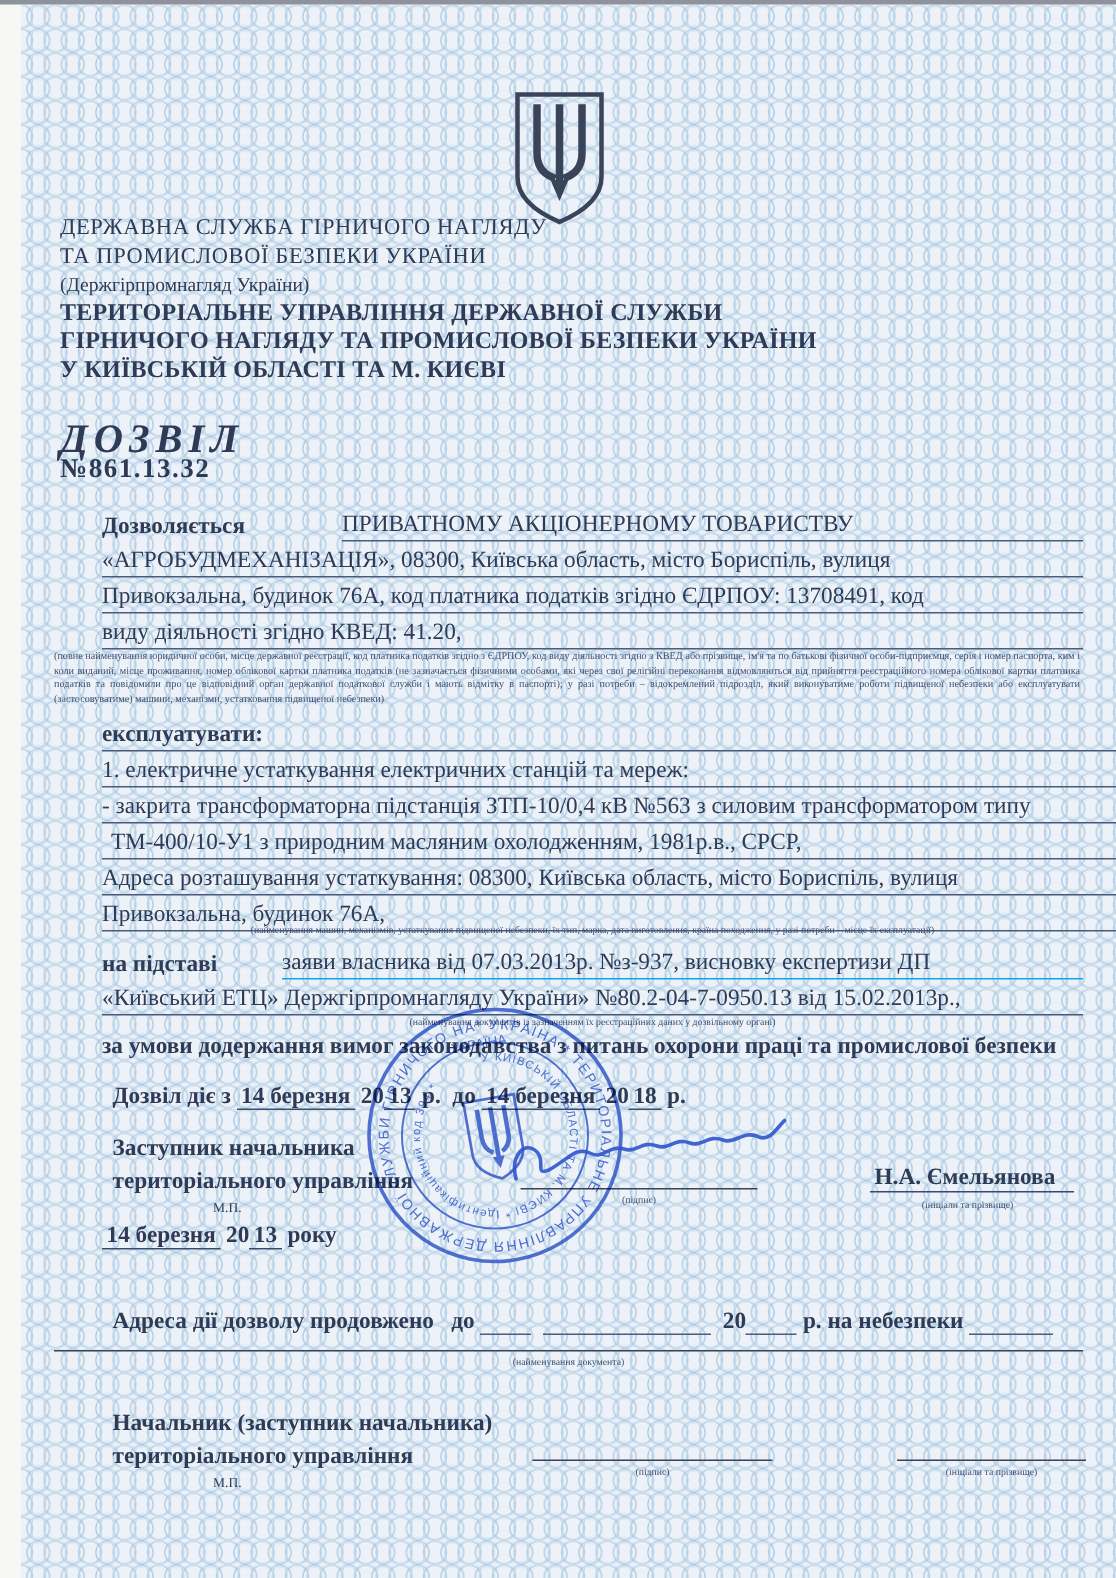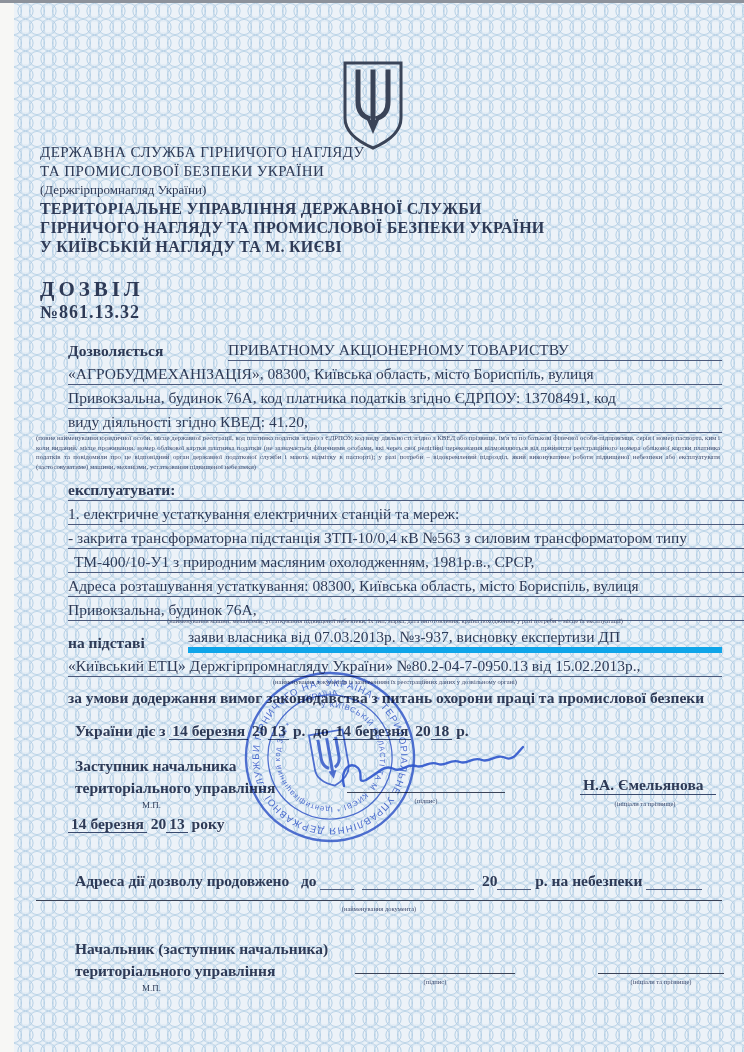--- a/index.html
+++ b/index.html
@@ -9,21 +9,21 @@
   .abs{position:absolute;}
   .bg-svg{position:absolute;left:14px;top:3px;width:730px;height:1049px;z-index:0;}
   .edge-top{position:absolute;left:0;top:0;width:744px;height:3px;background:#8d929b;z-index:2;}
   .edge-left{position:absolute;left:0;top:0;width:14px;height:1052px;background:#f7f7f5;z-index:1;}
   .content{position:absolute;left:0;top:0;width:744px;height:1052px;z-index:3;}
   .c{text-align:left;}
   .b{font-weight:bold;}
   .hdr1{font-size:15px;letter-spacing:.4px;}
   .hdr2{font-size:13px;}
   .hdr3{font-size:16px;font-weight:bold;letter-spacing:.2px;}
-  .doctitle{font-size:21px;font-weight:bold;letter-spacing:4px;}
+  .doctitle{font-size:27px;font-weight:bold;letter-spacing:4px;font-style:italic;}
   .docnum{font-size:18px;font-weight:bold;letter-spacing:1px;}
   .body-txt{font-size:15.5px;}
   .row{border-bottom:1px solid #4c5a7c;height:23px;display:flex;align-items:flex-end;
        font-size:15.5px;line-height:21px;}
   .norule{border-bottom:none;}
   .fine{font-size:6.8px;line-height:9.6px;color:#3e4b6e;text-align:justify;}
   .cap{font-size:6.5px;color:#3e4b6e;text-align:center;}
   .u{border-bottom:1px solid #3a4a6e;padding:0 3px;}
   .blank{border-bottom:1px solid #4c5a7c;display:inline-block;height:16px;vertical-align:bottom;}
   .mp{font-size:9px;}
@@ -64,21 +64,21 @@
         <path d="M47,12 V42 Q47,54 37,58"></path>
       </g>
       <path d="M26,60 H38 L32,74 Z" fill="#3a4458"></path>
     </svg>
 
     <div class="abs c hdr1" style="left:40px;top:144px;width:670px">ДЕРЖАВНА СЛУЖБА ГІРНИЧОГО НАГЛЯДУ</div>
     <div class="abs c hdr1" style="left:40px;top:163px;width:670px">ТА ПРОМИСЛОВОЇ БЕЗПЕКИ УКРАЇНИ</div>
     <div class="abs c hdr2" style="left:40px;top:182px;width:670px">(Держгірпромнагляд України)</div>
     <div class="abs c hdr3" style="left:40px;top:200px;width:670px">ТЕРИТОРІАЛЬНЕ УПРАВЛІННЯ ДЕРЖАВНОЇ СЛУЖБИ</div>
     <div class="abs c hdr3" style="left:40px;top:219px;width:670px">ГІРНИЧОГО НАГЛЯДУ ТА ПРОМИСЛОВОЇ БЕЗПЕКИ УКРАЇНИ</div>
-    <div class="abs c hdr3" style="left:40px;top:238px;width:670px">У КИЇВСЬКІЙ НАГЛЯДУ ТА М. КИЄВІ</div>
+    <div class="abs c hdr3" style="left:40px;top:238px;width:670px">У КИЇВСЬКІЙ ОБЛАСТІ ТА М. КИЄВІ</div>
 
     <div class="abs c doctitle" style="left:40px;top:277px;width:670px">ДОЗВІЛ</div>
     <div class="abs c docnum" style="left:40px;top:302px;width:670px">№861.13.32</div>
 
     <div class="abs" style="left:68px;top:338px;width:654px">
       <div class="row norule" style="border-bottom:none">
         <span class="b" style="flex:0 0 160px">Дозволяється</span>
         <span class="c" style="flex:1;border-bottom:1px solid #4c5a7c;line-height:21px">ПРИВАТНОМУ АКЦІОНЕРНОМУ ТОВАРИСТВУ</span>
       </div>
       <div class="row">
@@ -111,31 +111,31 @@
       </div>
       <div class="row">
         <span>Привокзальна, будинок 76А,</span>
       </div>
     </div>
     <div class="abs cap" style="left:68px;top:617px;width:654px">(найменування машин, механізмів, устаткування підвищеної небезпеки, їх тип, марка, дата виготовлення, країна походження, у разі потреби – місце їх експлуатації)</div>
 
     <div class="abs" style="left:68px;top:630px;width:654px">
       <div class="row norule" style="border-bottom:none">
         <span class="b" style="flex:0 0 120px">на підставі</span>
-        <span class="c" style="flex:1;border-bottom:6px solid #0ea5e9;line-height:21px">заяви власника від 07.03.2013р. №з-937, висновку експертизи ДП</span>
+        <span class="c" style="flex:1;border-bottom:1px solid #0ea5e9;line-height:21px">заяви власника від 07.03.2013р. №з-937, висновку експертизи ДП</span>
       </div>
       <div class="row">
         <span>«Київський ЕТЦ» Держгірпромнагляду України»  №80.2-04-7-0950.13 від 15.02.2013р.,</span>
       </div>
     </div>
     <div class="abs cap" style="left:150px;top:678px;width:490px">(найменування документів із зазначенням їх реєстраційних даних у дозвільному органі)</div>
     <div class="abs b body-txt" style="left:68px;top:689px;width:654px">за умови додержання вимог законодавства з питань охорони праці та промислової безпеки</div>
 
     <div class="abs b body-txt" style="left:75px;top:722px;width:650px">
-      <span>України діє  з</span>
+      <span>Дозвіл діє  з</span>
       <span class="u">14 березня</span>
       <span>20</span><span class="u">13</span>
       <span>р.</span>&nbsp;
       <span>до</span>
       <span class="u">14 березня</span>
       <span>20</span><span class="u">18</span>
       <span>р.</span>
     </div>
 
     <div class="abs b body-txt" style="left:75px;top:757px">Заступник начальника</div>

